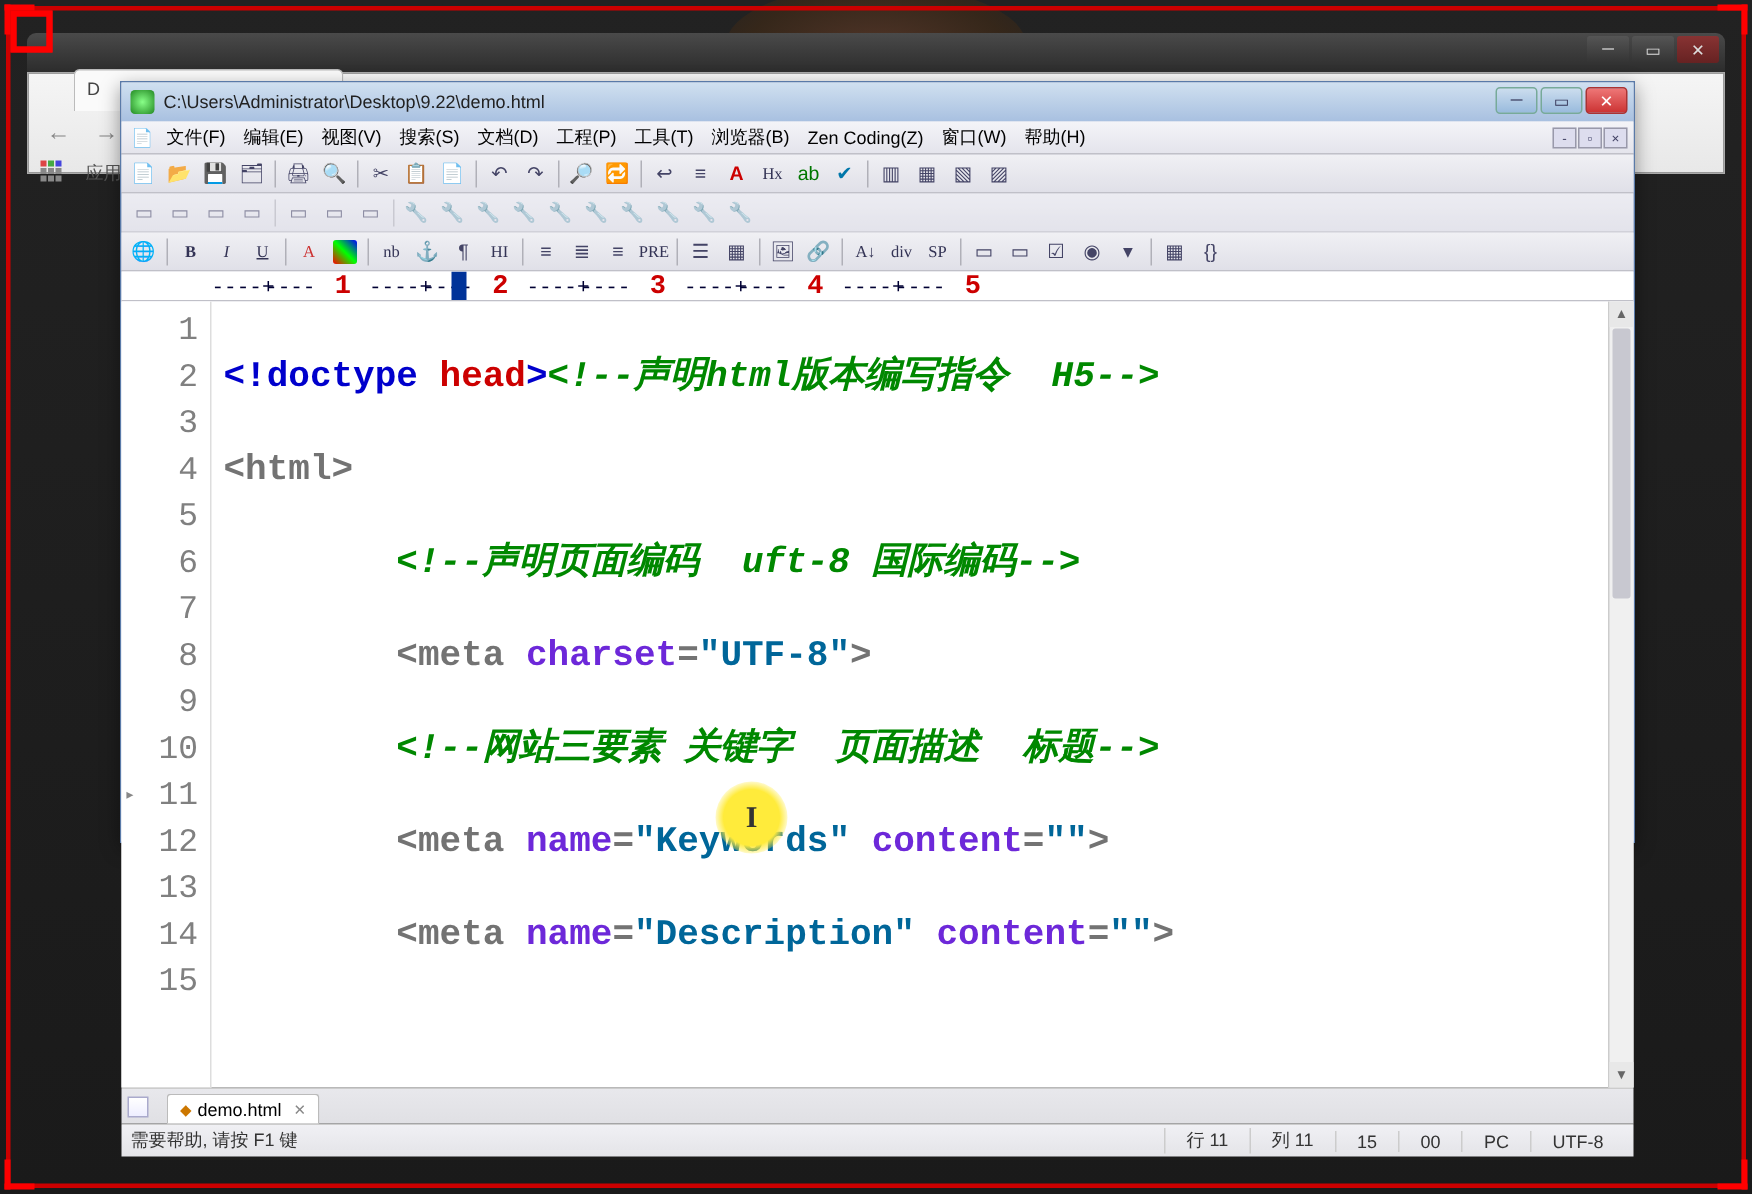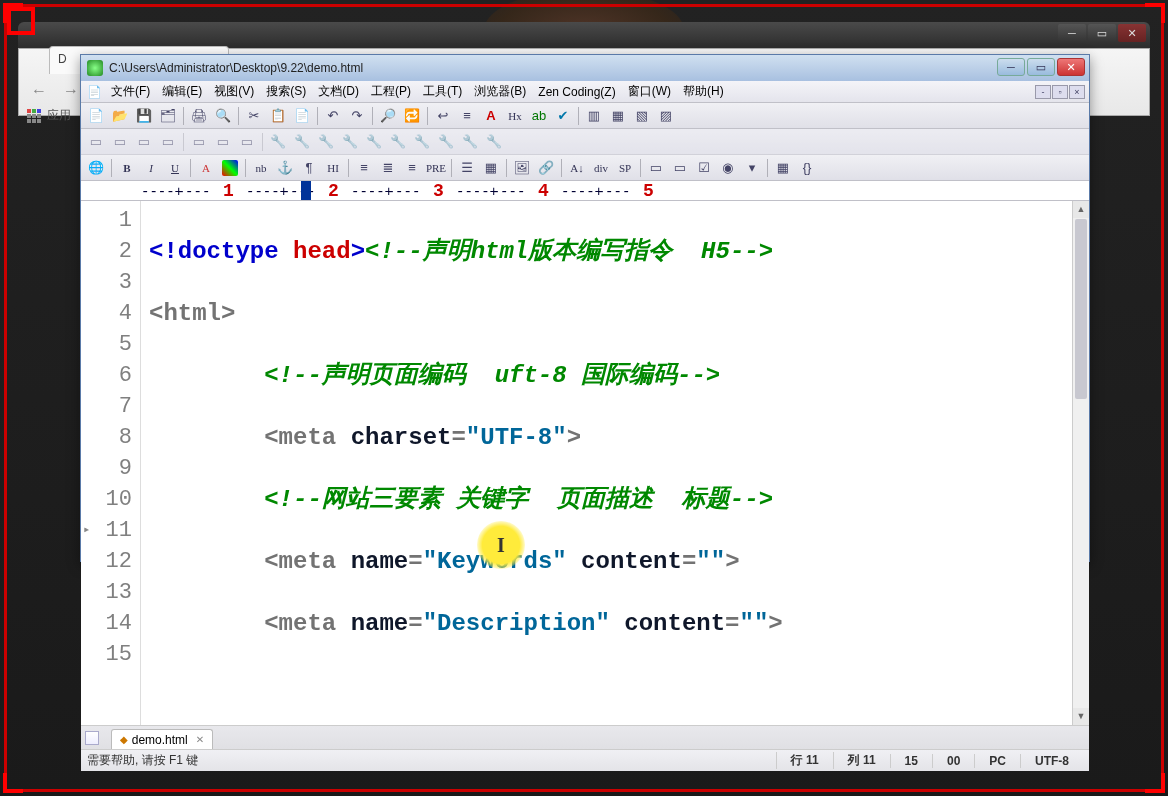--- a/index.html
+++ b/index.html
@@ -117,22 +117,21 @@
   font-size: 16px;
   display: flex;
   align-items: center;
   justify-content: center;
 }
 .apps-strip {
   position: absolute;
   top: 58px;
   left: 8px;
   display: flex;
-  align-items: center;
-  gap: 6px;
+  gap: 16px;
   font-size: 12px;
   color: #555;
   font-family: Liberation Mono, monospace;
 }
 .apps-icon {
   width: 14px;
   height: 14px;
   display: grid;
   grid-template-columns: 1fr 1fr 1fr;
   gap: 1px;
@@ -340,21 +339,21 @@
   font-weight: bold;
   line-height: 31px;
   white-space: pre;
   overflow: hidden;
   position: relative;
 }
 .code-line { height: 31px; padding-left: 8px; }
 .tok-tag { color: #737373; }
 .tok-doctype { color: #0000cc; }
 .tok-doctype-kw { color: #cc0000; }
-.tok-attr { color: #0f172a; }
+.tok-attr { color: #6d28d9; }
 .tok-str { color: #006699; }
 .tok-comment { color: #008800; font-style: italic; }
 
 .cursor-highlight {
   position: absolute;
   left: 336px;
   top: 320px;
   width: 48px;
   height: 48px;
   background: radial-gradient(circle, #ffeb3b 0%, #ffeb3b 55%, rgba(255,235,59,0.3) 70%, transparent 80%);
@@ -438,21 +437,20 @@
   display: flex;
   align-items: center;
   font-size: 12px;
   color: #333;
   padding: 0 6px;
 }
 .status-left { flex: 1; }
 .status-cell {
   padding: 0 14px;
   border-left: 1px solid #ccc;
-  font-weight: bold;
 }
 </style>
 </head>
 <body>
 
 <div class="dark-bg"></div>
 <div class="face-blur"></div>
 
 <div class="win-titlebar">
   <div class="win-btns">

